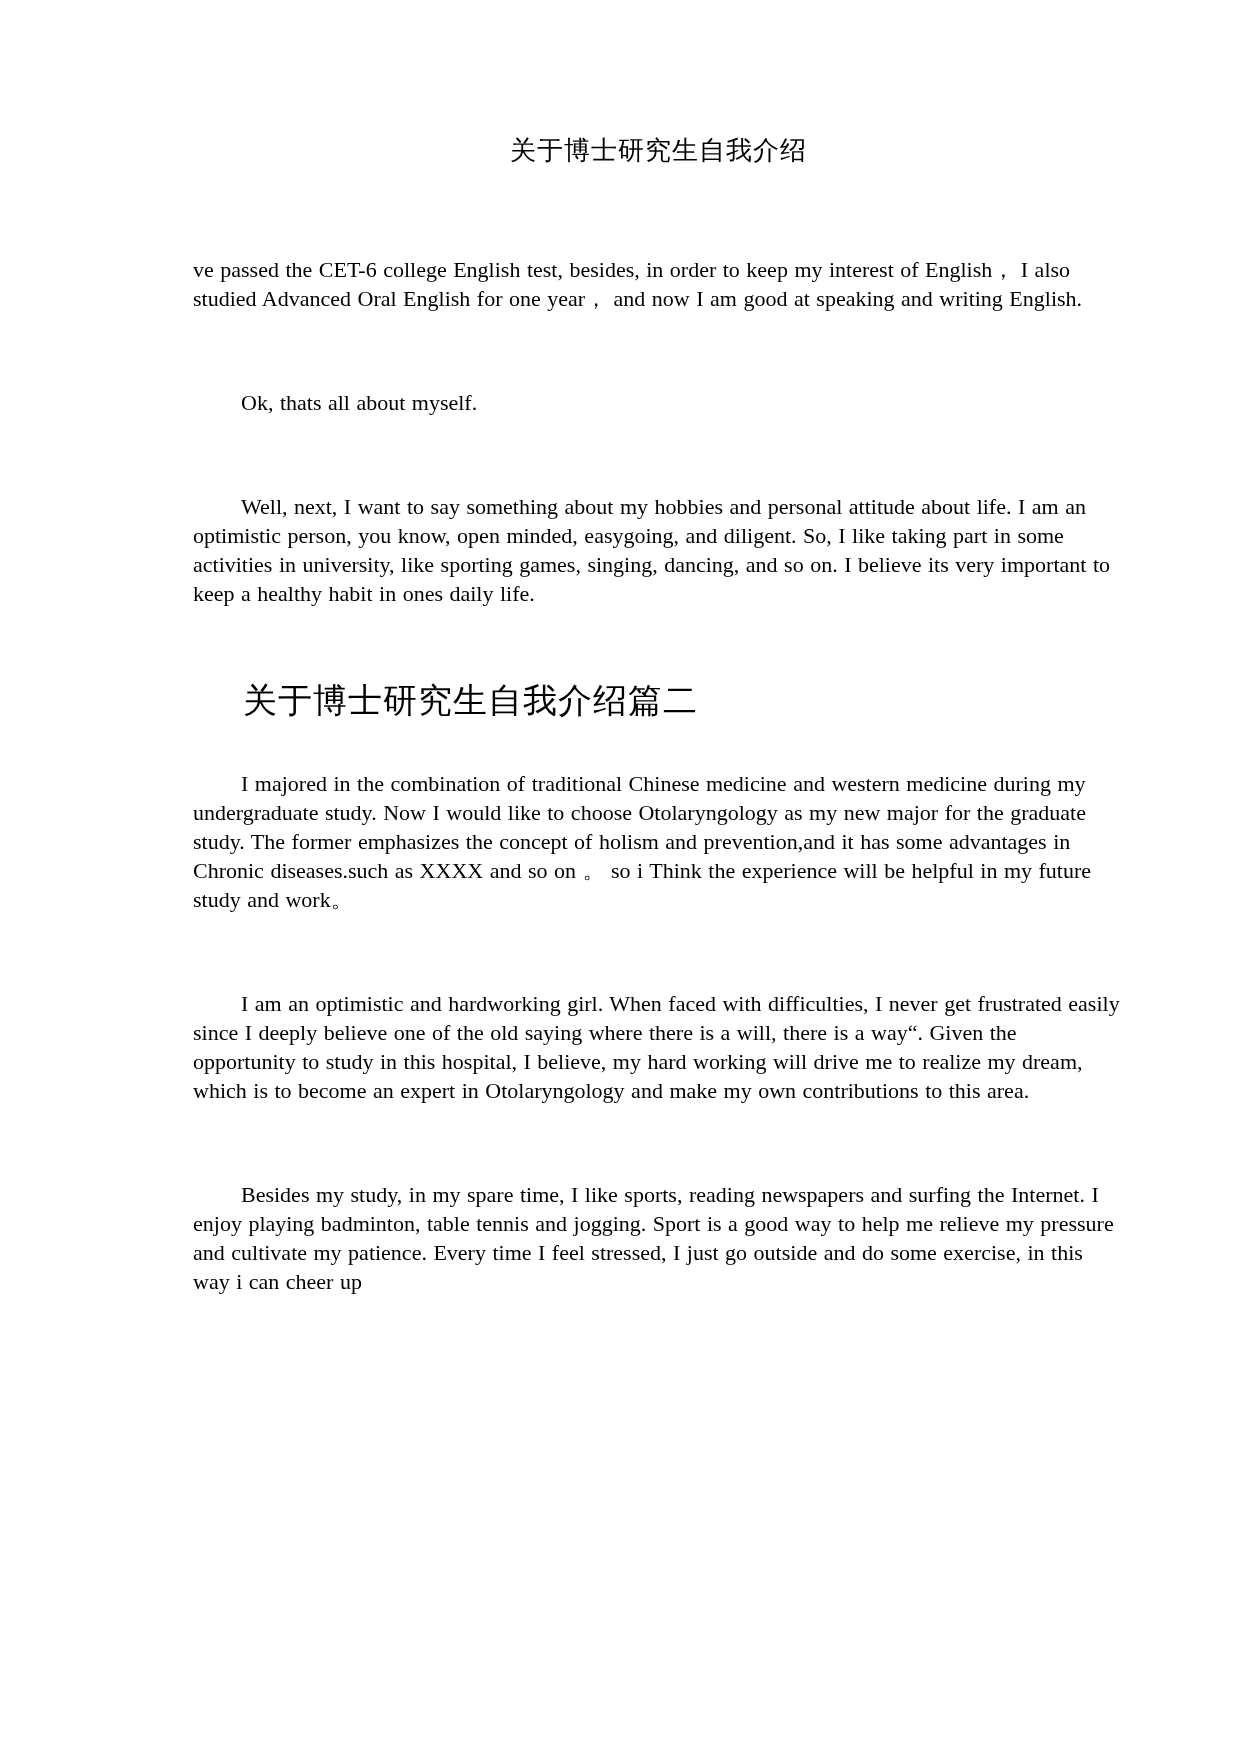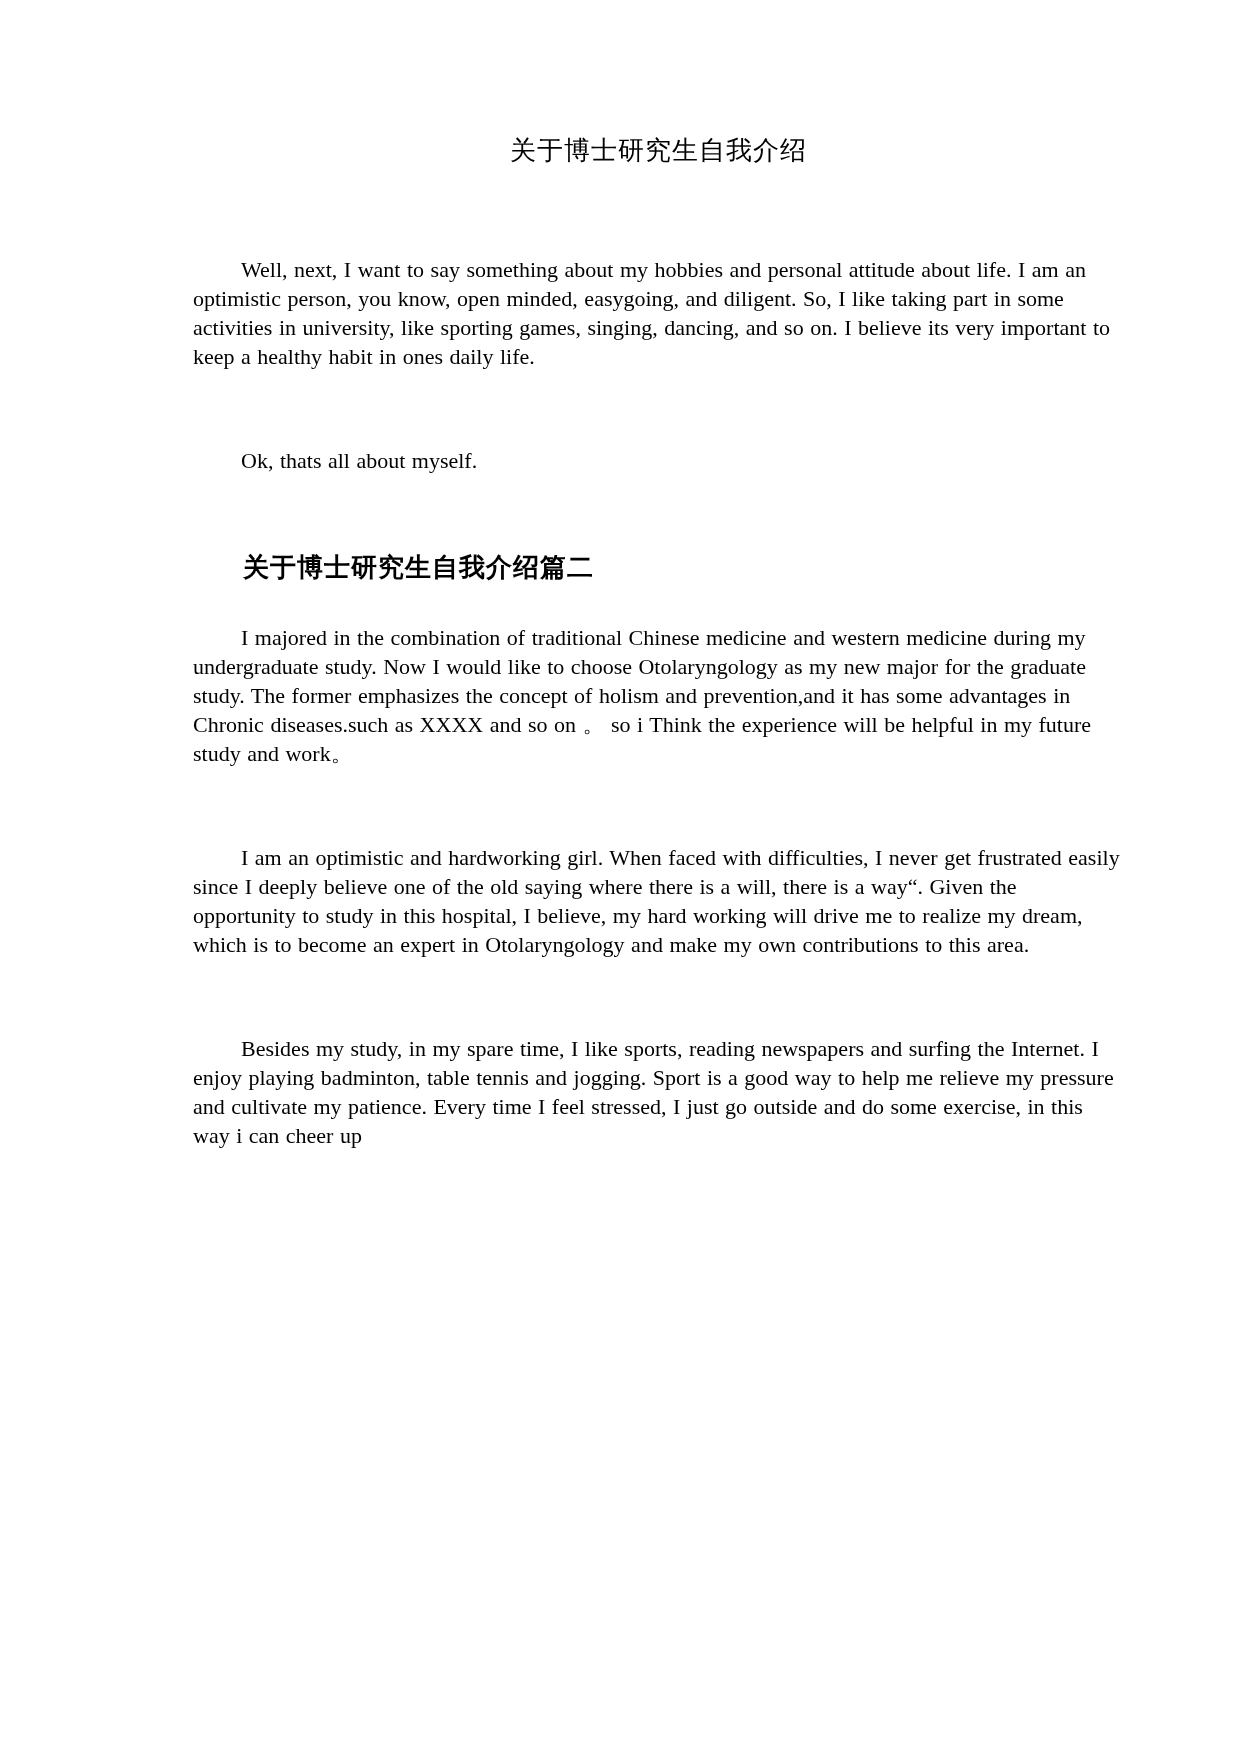--- a/index.html
+++ b/index.html
@@ -34,40 +34,41 @@
     font-size: 22px;
     line-height: 29px;
     margin: 0 0 75px 0;
     text-align: left;
     word-spacing: 1px;
   }
   .para.indent {
     text-indent: 48px;
   }
   .section-heading {
-    font-size: 26px;
+    font-size: 34px;
     line-height: 36px;
-    font-weight: bold;
-    margin: 0 0 37px 0;
+    font-weight: normal;
+    margin: 0 0 50px 0;
     text-indent: 50px;
     letter-spacing: 1px;
   }
 </style>
 </head>
 <body>
 
 <div class="page">
   <div class="content">
 
     <h1 class="doc-title">关于博士研究生自我介绍</h1>
 
+    <p class="para">ve passed the CET-6 college English test, besides, in order to keep my interest of English， I also studied Advanced Oral English for one year， and now I am good at speaking and writing English.</p>
+
+    <p class="para indent">Ok, thats all about myself.</p>
 
     <p class="para indent">Well, next, I want to say something about my hobbies and personal attitude about life. I am an optimistic person, you know, open minded, easygoing, and diligent. So, I like taking part in some activities in university, like sporting games, singing, dancing, and so on. I believe its very important to keep a healthy habit in ones daily life.</p>
-
-    <p class="para indent">Ok, thats all about myself.</p>
 
     <h2 class="section-heading">关于博士研究生自我介绍篇二</h2>
 
 
     <p class="para indent">I majored in the combination of traditional Chinese medicine and western medicine during my undergraduate study. Now I would like to choose Otolaryngology as my new major for the graduate study. The former emphasizes the concept of holism and prevention,and it has some advantages in Chronic diseases.such as XXXX and so on 。 so i Think the experience will be helpful in my future study and work。</p>
 
     <p class="para indent">I am an optimistic and hardworking girl. When faced with difficulties, I never get frustrated easily since I deeply believe one of the old saying where there is a will, there is a way“. Given the opportunity to study in this hospital, I believe, my hard working will drive me to realize my dream, which is to become an expert in Otolaryngology and make my own contributions to this area.</p>
 
     <p class="para indent">Besides my study, in my spare time, I like sports, reading newspapers and surfing the Internet. I enjoy playing badminton, table tennis and jogging. Sport is a good way to help me relieve my pressure and cultivate my patience. Every time I feel stressed, I just go outside and do some exercise, in this way i can cheer up</p>
 

